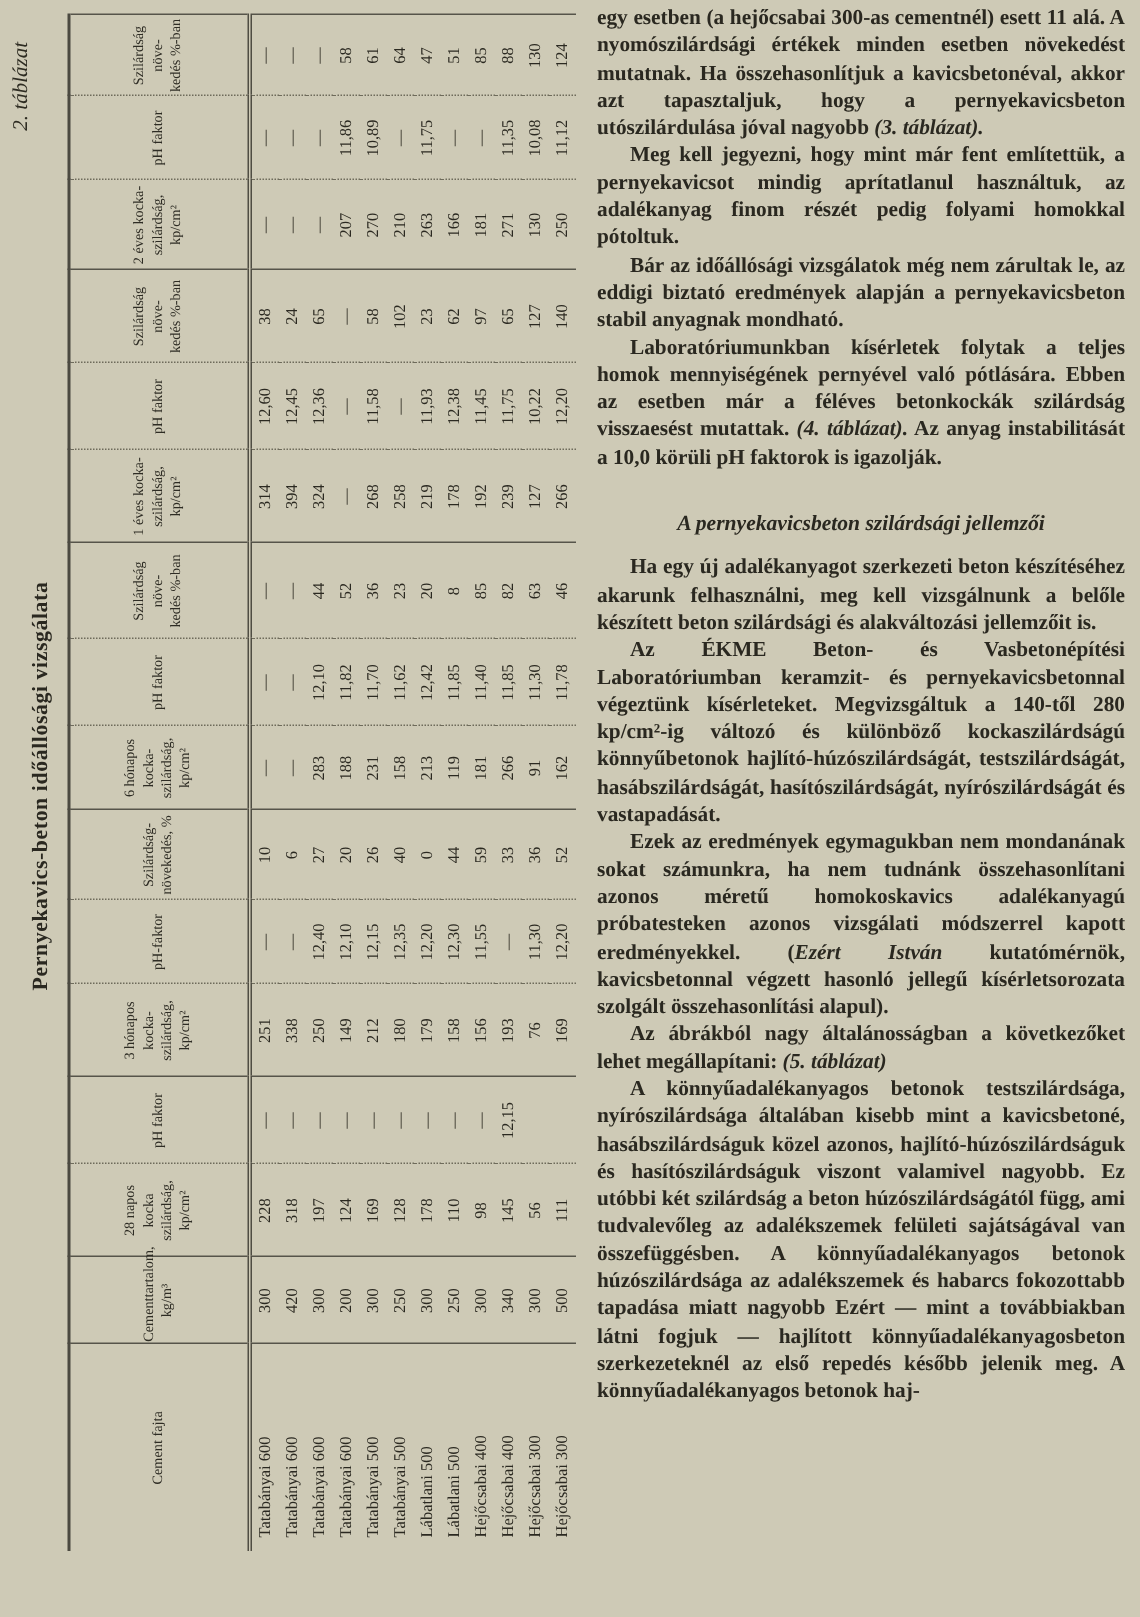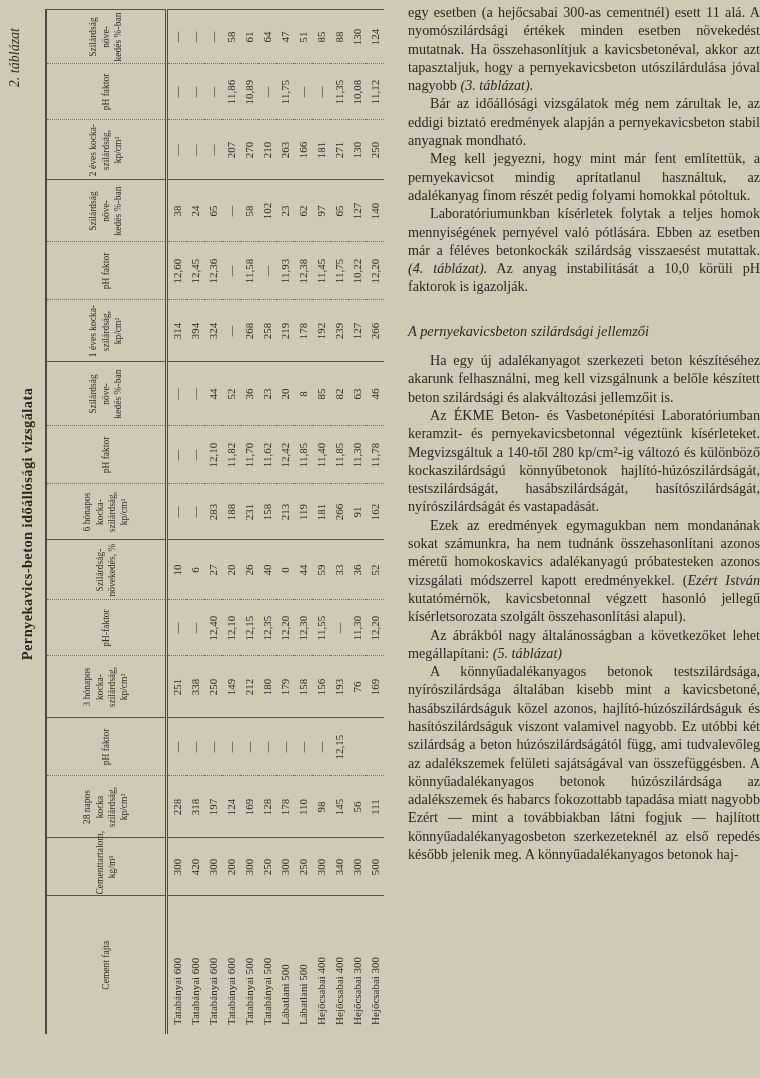--- a/index.html
+++ b/index.html
@@ -42,28 +42,28 @@
   table.t2 td{
     height:18px;text-align:center;vertical-align:middle;
     font-size:11px;padding:0 1px;color:#2b2921;
     white-space:nowrap;overflow:visible;
   }
   table.t2 td.cement{text-align:left;padding-left:9px;}
   .sep-solid{border-left:1px solid #56544a;}
   .sep-dot{border-left:1px dotted #6e6b5b;}
   
   .right-pane{
-    position:absolute;left:408px;top:3px;width:352px;
+    position:absolute;left:398px;top:3px;width:352px;
     font-size:14.2px;line-height:18.3px;
-    text-align:justify;hyphens:auto;-webkit-hyphens:auto;
+    text-align:justify;hyphens:auto;font-weight:bold;-webkit-hyphens:auto;
   }
   .right-pane p{margin:0;}
   .right-pane p.indent{text-indent:1.55em;}
   .right-pane .section-heading{
-    font-style:italic;font-size:14.4px;
+    text-align:center;font-style:italic;font-size:14.4px;
     margin:26px 0 11px 0;text-indent:0;
   }
 </style>
 </head>
 <body>
 
 <div class="left-pane">
   <div class="rot">
     <div class="caption-row">
       <div class="tbl-title">Pernyekavics-beton időállósági vizsgálata</div>
@@ -340,22 +340,22 @@
             <td class="sep-dot">11,12</td>
             <td class="sep-dot">124</td>
           </tr>
         </tbody>
     </table>
   </div>
 </div>
 
 <div class="right-pane">
     <p class="">egy esetben (a hejőcsabai 300-as cementnél) esett 11 alá. A nyomószilárdsági értékek minden esetben növekedést mutatnak. Ha összehasonlítjuk a kavicsbetonéval, akkor azt tapasztaljuk, hogy a pernyekavicsbeton utószilárdulása jóval nagyobb <i>(3. táblázat).</i></p>
+    <p class="indent">Meg kell jegyezni, hogy mint már fent említettük, a pernyekavicsot mindig aprítatlanul használtuk, az adalékanyag finom részét pedig folyami homokkal pótoltuk.</p>
     <p class="indent">Bár az időállósági vizsgálatok még nem zárultak le, az eddigi biztató eredmények alapján a pernyekavicsbeton stabil anyagnak mondható.</p>
-    <p class="indent">Meg kell jegyezni, hogy mint már fent említettük, a pernyekavicsot mindig aprítatlanul használtuk, az adalékanyag finom részét pedig folyami homokkal pótoltuk.</p>
     <p class="indent">Laboratóriumunkban kísérletek folytak a teljes homok mennyiségének pernyével való pótlására. Ebben az esetben már a féléves betonkockák szilárdság visszaesést mutattak. <i>(4. táblázat).</i> Az anyag instabilitását a 10,0 körüli pH faktorok is igazolják.</p>
     <p class="section-heading">A pernyekavicsbeton szilárdsági jellemzői</p>
     <p class="indent">Ha egy új adalékanyagot szerkezeti beton készítéséhez akarunk felhasználni, meg kell vizsgálnunk a belőle készített beton szilárdsági és alakváltozási jellemzőit is.</p>
     <p class="indent">Az ÉKME Beton- és Vasbetonépítési Laboratóriumban keramzit- és pernyekavicsbetonnal végeztünk kísérleteket. Megvizsgáltuk a 140-től 280 kp/cm²-ig változó és különböző kockaszilárdságú könnyűbetonok hajlító-húzószilárdságát, testszilárdságát, hasábszilárdságát, hasítószilárdságát, nyírószilárdságát és vastapadását.</p>
     <p class="indent">Ezek az eredmények egymagukban nem mondanának sokat számunkra, ha nem tudnánk összehasonlítani azonos méretű homokoskavics adalékanyagú próbatesteken azonos vizsgálati módszerrel kapott eredményekkel. (<i>Ezért István</i> kutatómérnök, kavicsbetonnal végzett hasonló jellegű kísérletsorozata szolgált összehasonlítási alapul).</p>
     <p class="indent">Az ábrákból nagy általánosságban a következőket lehet megállapítani: <i>(5. táblázat)</i></p>
     <p class="indent">A könnyűadalékanyagos betonok testszilárdsága, nyírószilárdsága általában kisebb mint a kavicsbetoné, hasábszilárdságuk közel azonos, hajlító-húzószilárdságuk és hasítószilárdságuk viszont valamivel nagyobb. Ez utóbbi két szilárdság a beton húzószilárdságától függ, ami tudvalevőleg az adalékszemek felületi sajátságával van összefüggésben. A könnyűadalékanyagos betonok húzószilárdsága az adalékszemek és habarcs fokozottabb tapadása miatt nagyobb Ezért — mint a továbbiakban látni fogjuk — hajlított könnyűadalékanyagosbeton szerkezeteknél az első repedés később jelenik meg. A könnyűadalékanyagos betonok haj-</p>
   </div>
 
 </body></html>

